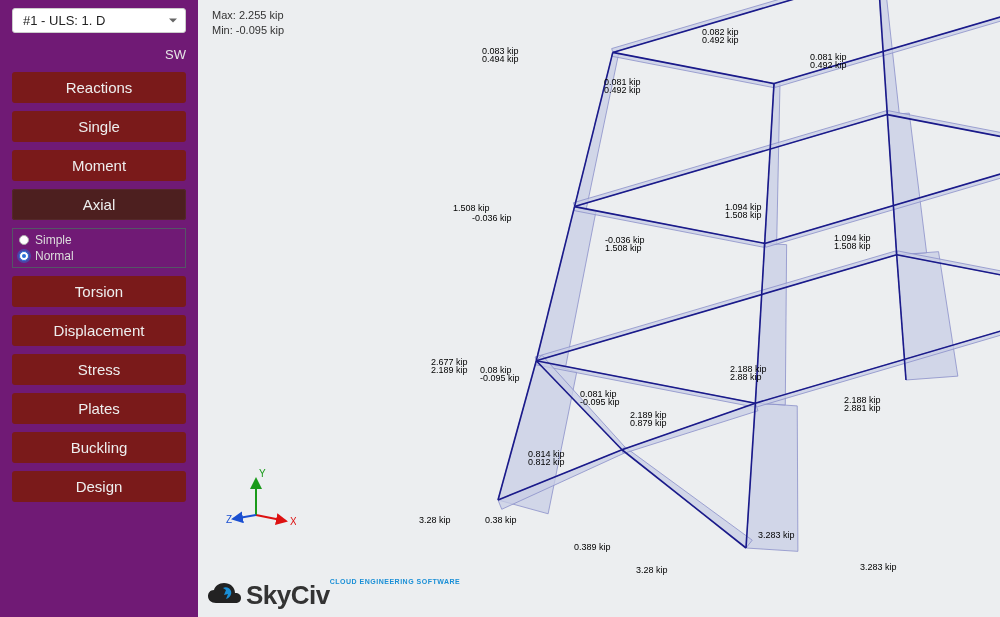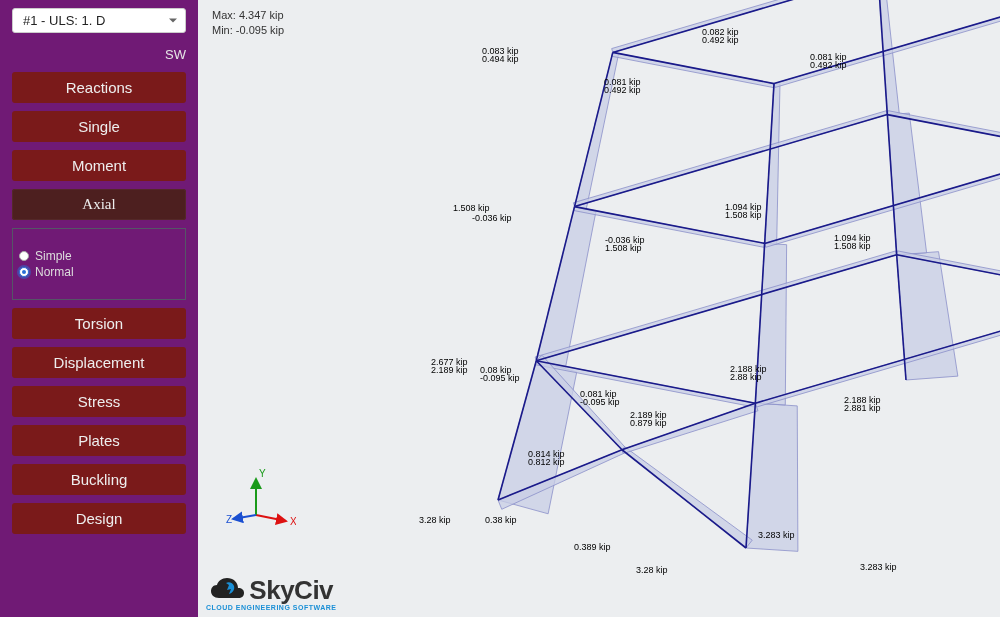--- a/index.html
+++ b/index.html
@@ -50,26 +50,25 @@
     border: none;
     border-radius: 3px;
     padding: 7px 4px;
     font-size: 15px;
     text-align: center;
     cursor: pointer;
   }
   .btn.active {
     background: #4d1f1f;
     box-shadow: inset 0 0 0 1px #542828;
-    font-family: Liberation Serif, serif;
   }
 
   .radio-group {
     border: 1px solid #556;
-    padding: 20px 6px;
+    padding: 4px 6px;
     display: flex;
     flex-direction: column;
     gap: 2px;
   }
   .radio-row {
     color: #ddd;
     font-size: 12px;
     display: flex;
     align-items: center;
     gap: 6px;
@@ -115,22 +114,21 @@
     position: absolute;
     left: 28px;
     bottom: 80px;
     width: 70px; height: 70px;
   }
 
   .logo {
     position: absolute;
     left: 8px; bottom: 6px;
     display: flex;
-    flex-direction: column;
-    align-items: center;
+    flex-direction: row;
   }
   .logo-row {
     display: flex;
     align-items: center;
     gap: 4px;
   }
   .logo-name {
     font-size: 26px;
     font-weight: 600;
     color: #333;
@@ -182,21 +180,21 @@
   <button class="btn">Displacement</button>
   <button class="btn">Stress</button>
   <button class="btn">Plates</button>
   <button class="btn">Buckling</button>
   <button class="btn">Design</button>
 </div>
 
 <div class="viewport">
 
   <div class="legend">
-    <div>Max: 4.347 kip</div>
+    <div>Max: 2.255 kip</div>
     <div>Min: -0.095 kip</div>
   </div>
 
   <svg class="canvas-svg" viewBox="0 0 802 617">
     <g id="diagrams" fill="#c8cde6" fill-opacity="0.75" stroke="#8a8fc9" stroke-width="0.8">
         <polygon points="300,500 338.2666666666667,360.8 378.76428475060186,371.9329658908903 350.13990810391977,513.7836720553879"></polygon>
         <polygon points="338.2666666666667,360.8 376.5333333333333,206.60000000000002 397.88566783979536,211.89884998128372 367.3834864482059,368.02570451993233"></polygon>
         <polygon points="376.5333333333333,206.60000000000002 414.79999999999995,52.39999999999998 420.6233639563078,53.84514090398644 388.180061245949,209.49028180797296"></polygon>
         <polygon points="548,548 557.3333333333333,403.20000000000005 599.2463562115565,405.90157606029067 599.892314039705,551.3448084555979"></polygon>
         <polygon points="557.3333333333333,403.20000000000005 566.6666666666666,243.39999999999998 588.6292380918902,244.6827534416067 587.282294367729,404.94920923855466"></polygon>

